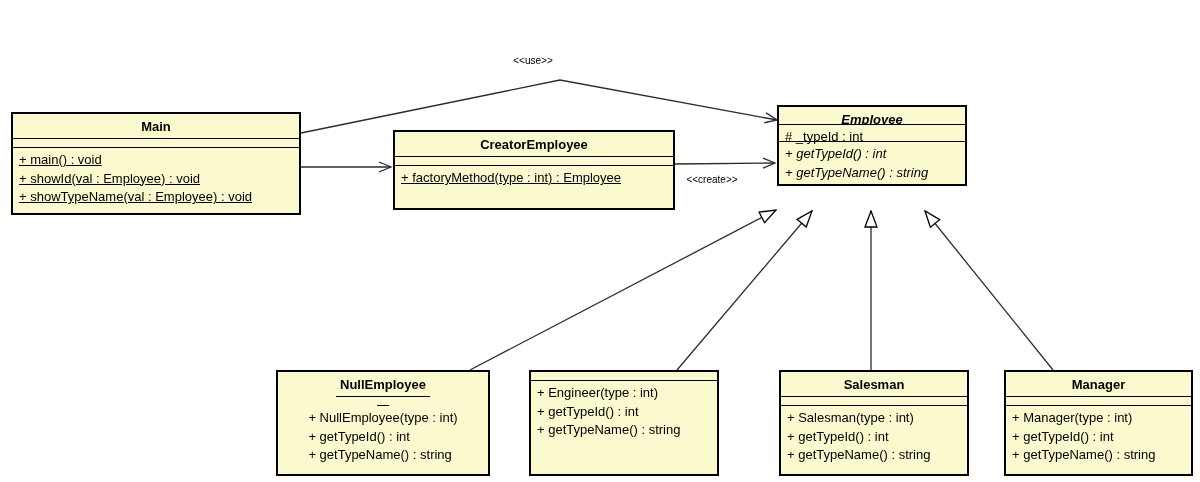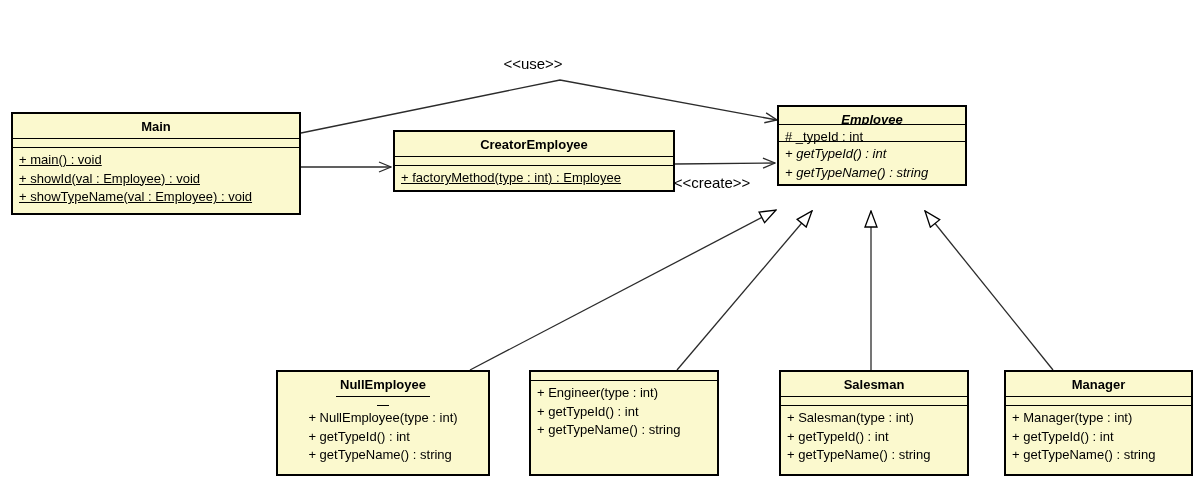--- a/index.html
+++ b/index.html
@@ -46,21 +46,21 @@
   .cls-ops { padding: 3px 6px 2px 6px; flex: 1; }
   .attr, .op {
     line-height: 18.5px;
     white-space: nowrap;
     overflow: hidden;
   }
   .static { text-decoration: underline; }
   .it { font-style: italic; }
   .edge-label {
     position: absolute;
-    font-size: 15px;
+    font-size: 10px;
     color: #000000;
     text-align: center;
     white-space: nowrap;
     z-index: 1;
   }
 </style>
 </head>
 <body>
 
 <div id="canvas">
@@ -93,21 +93,21 @@
   <div class="uml-class" style="left:11px; top:112px; width:290px; height:103px;">
     <div class="cls-title">Main</div>
     <div class="cls-attrs"></div>
     <div class="cls-ops">
       <div class="op static">+ main() : void</div>
       <div class="op static">+ showId(val : Employee) : void</div>
       <div class="op static">+ showTypeName(val : Employee) : void</div>
     </div>
   </div>
 
-  <div class="uml-class" style="left:393px; top:130px; width:282px; height:62px;">
+  <div class="uml-class" style="left:393px; top:130px; width:282px; height:80px;">
     <div class="cls-title">CreatorEmployee</div>
     <div class="cls-attrs"></div>
     <div class="cls-ops">
       <div class="op static">+ factoryMethod(type : int) : Employee</div>
     </div>
   </div>
 
   <div class="uml-class" style="left:777px; top:105px; width:190px; height:81px;">
     <div class="cls-title it">Employee</div>
     <div class="cls-attrs" style="padding:3px 6px;">

